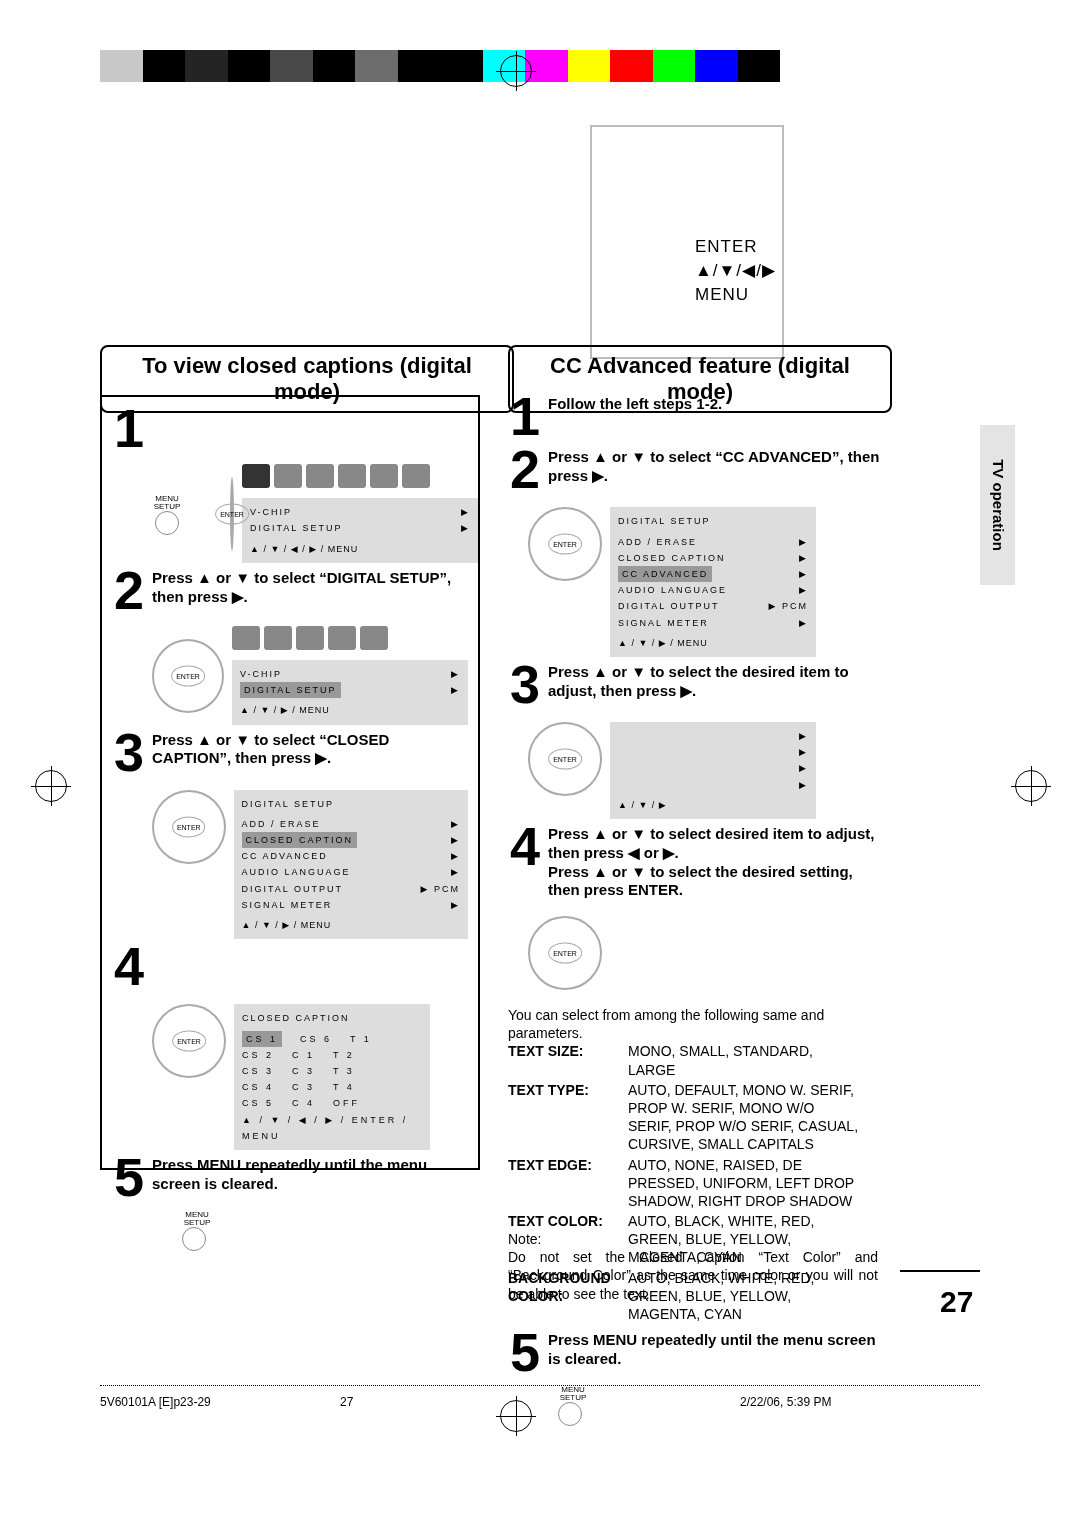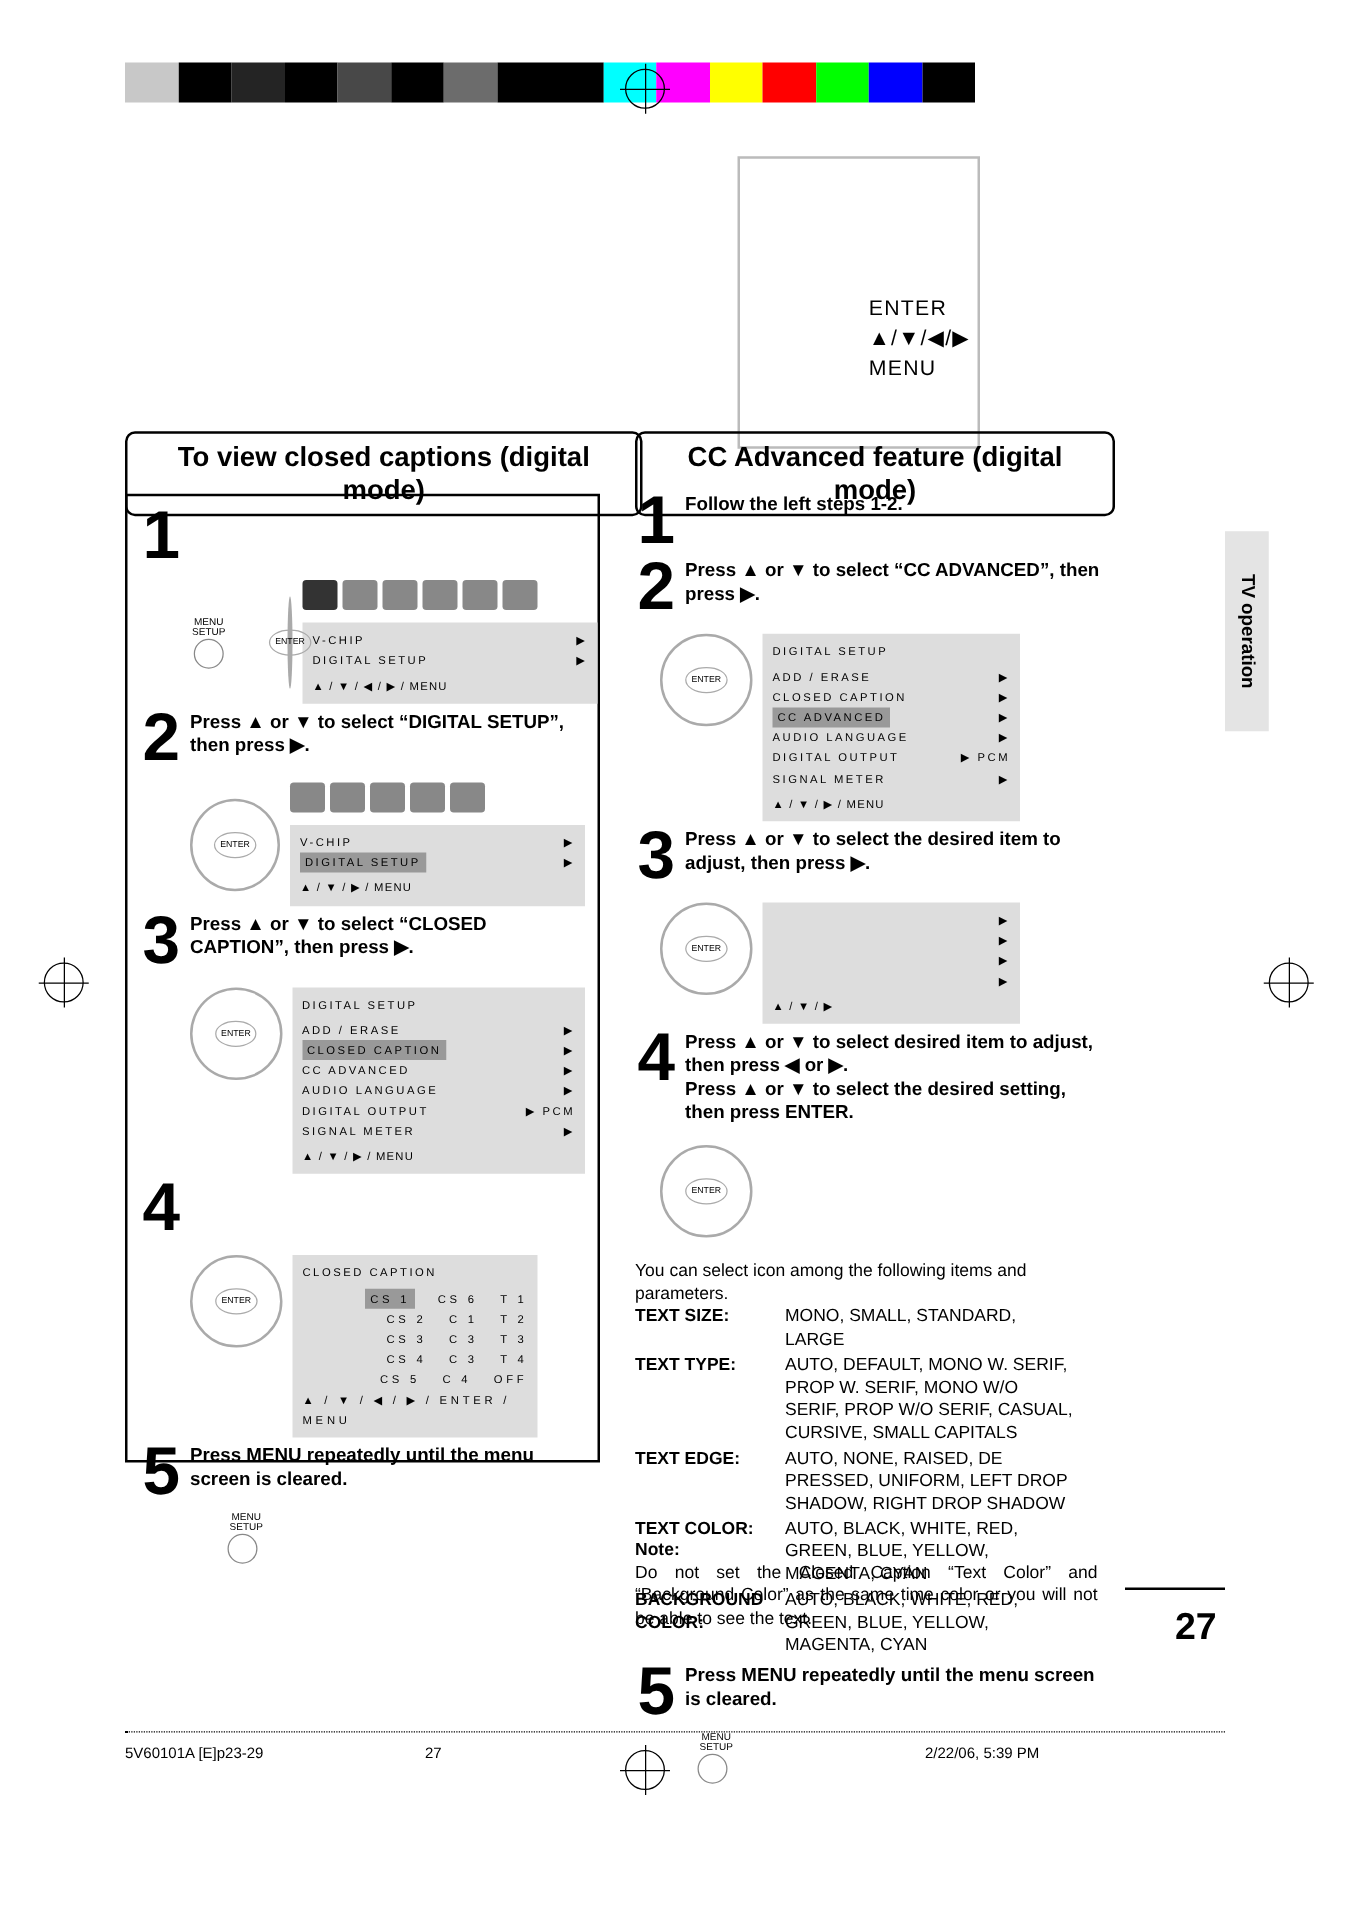--- a/index.html
+++ b/index.html
@@ -177,41 +177,41 @@
 
   .cc-table {
     background: #ddd;
     padding: 6px 8px;
     font-size: 9px;
     letter-spacing: 3px;
     line-height: 1.8;
     margin: 6px 0 6px 100px;
     width: 180px;
   }
-  .cc-table .row { display: flex; gap: 18px; justify-content: flex-end; }
+  .cc-table .row { display: flex; gap: 18px; }
   .cc-table .hl { background: #999; padding: 0 4px; }
 
   .params {
     font-size: 14px;
     line-height: 1.3;
     margin-top: 6px;
   }
   .params .label { font-weight: bold; display: inline-block; width: 120px; vertical-align: top; }
   .params .val { display: inline-block; width: 230px; vertical-align: top; }
   .params .row { margin-bottom: 2px; }
 
   .note-block {
     position: absolute;
     top: 1230px;
     left: 508px;
     width: 370px;
     font-size: 14px;
     line-height: 1.3;
   }
-  .note-block .hd { font-weight: bold; }
+  .note-block .hd { font-weight: normal; }
 
   .page-num {
     position: absolute;
     top: 1285px;
     left: 940px;
     font-size: 30px;
     font-weight: bold;
   }
   .page-num-line {
     position: absolute;
@@ -499,21 +499,21 @@
     </div>
 
     <div class="step">
       <div class="step-num">4</div>
       <div class="step-text"><b style="white-space:pre-line">Press ▲ or ▼ to select desired item to adjust, then press ◀ or ▶.
 Press ▲ or ▼ to select the desired setting, then press ENTER.</b></div>
     </div>
     <div class="dpad" style="margin-left:20px"></div>
 
     <div class="params">
-      <div>You can select icon among the following items and parameters.</div>
+      <div>You can select from among the following same and parameters.</div>
       <div id="params-list">
           <div class="row"><span class="label">TEXT SIZE:</span><span class="val">MONO, SMALL, STANDARD, LARGE</span></div>
           <div class="row"><span class="label">TEXT TYPE:</span><span class="val">AUTO, DEFAULT, MONO W. SERIF, PROP W. SERIF, MONO W/O SERIF, PROP W/O SERIF, CASUAL, CURSIVE, SMALL CAPITALS</span></div>
           <div class="row"><span class="label">TEXT EDGE:</span><span class="val">AUTO, NONE, RAISED, DE PRESSED, UNIFORM, LEFT DROP SHADOW, RIGHT DROP SHADOW</span></div>
           <div class="row"><span class="label">TEXT COLOR:</span><span class="val">AUTO, BLACK, WHITE, RED, GREEN, BLUE, YELLOW, MAGENTA, CYAN</span></div>
           <div class="row"><span class="label">BACKGROUND COLOR:</span><span class="val">AUTO, BLACK, WHITE, RED, GREEN, BLUE, YELLOW, MAGENTA, CYAN</span></div>
         </div>
     </div>
 
     <div class="step" style="margin-top:8px">

